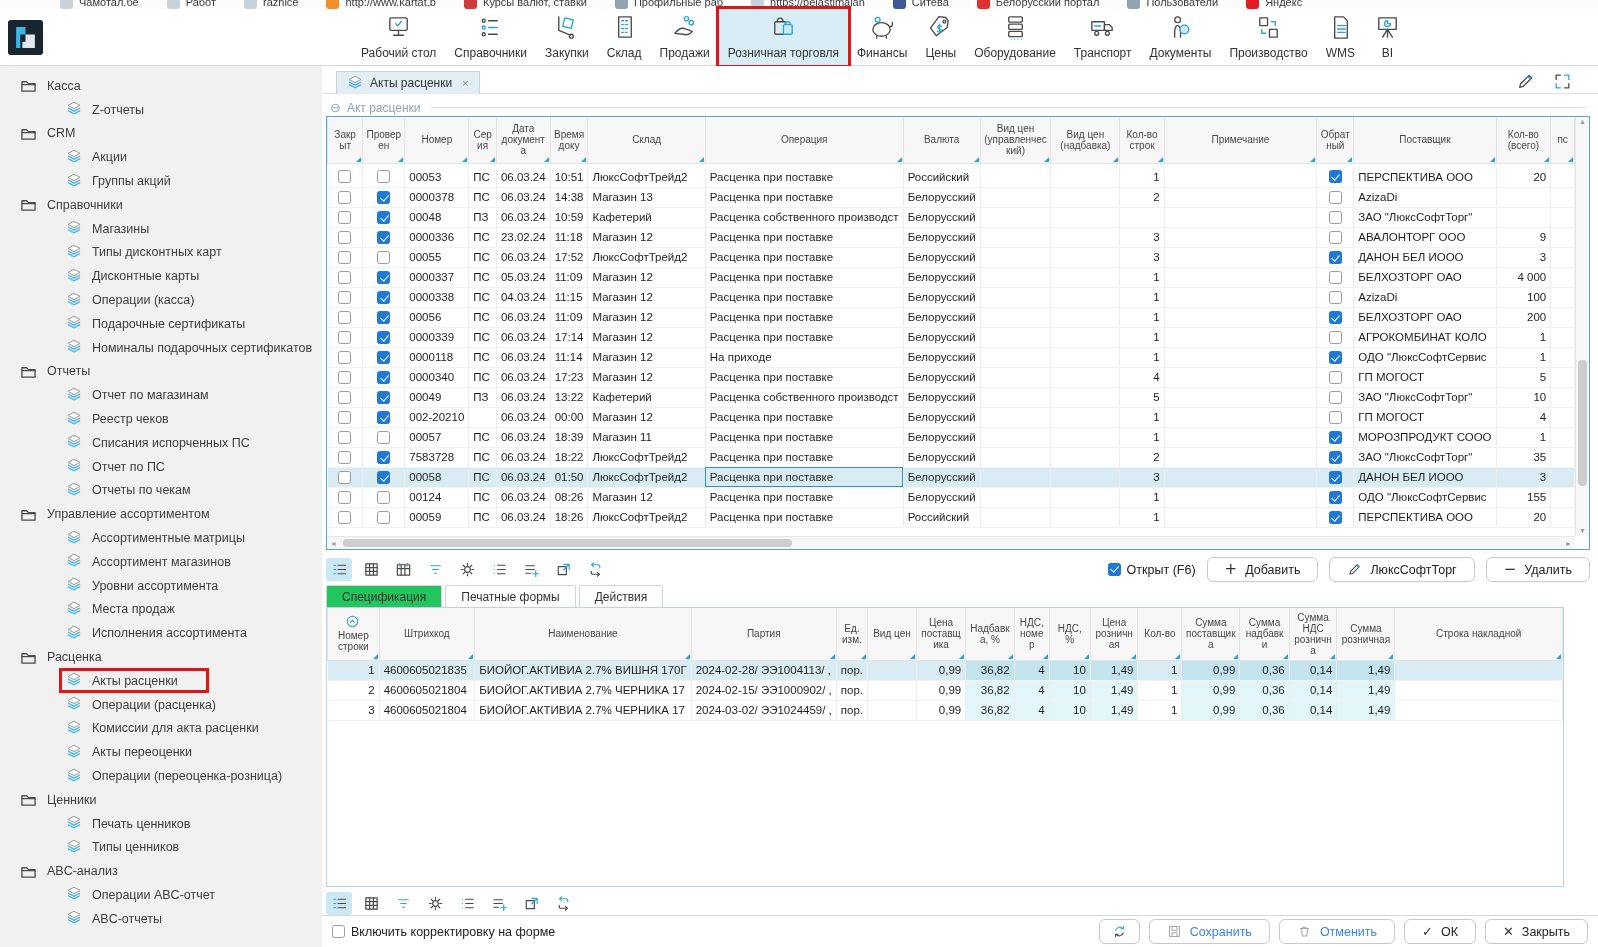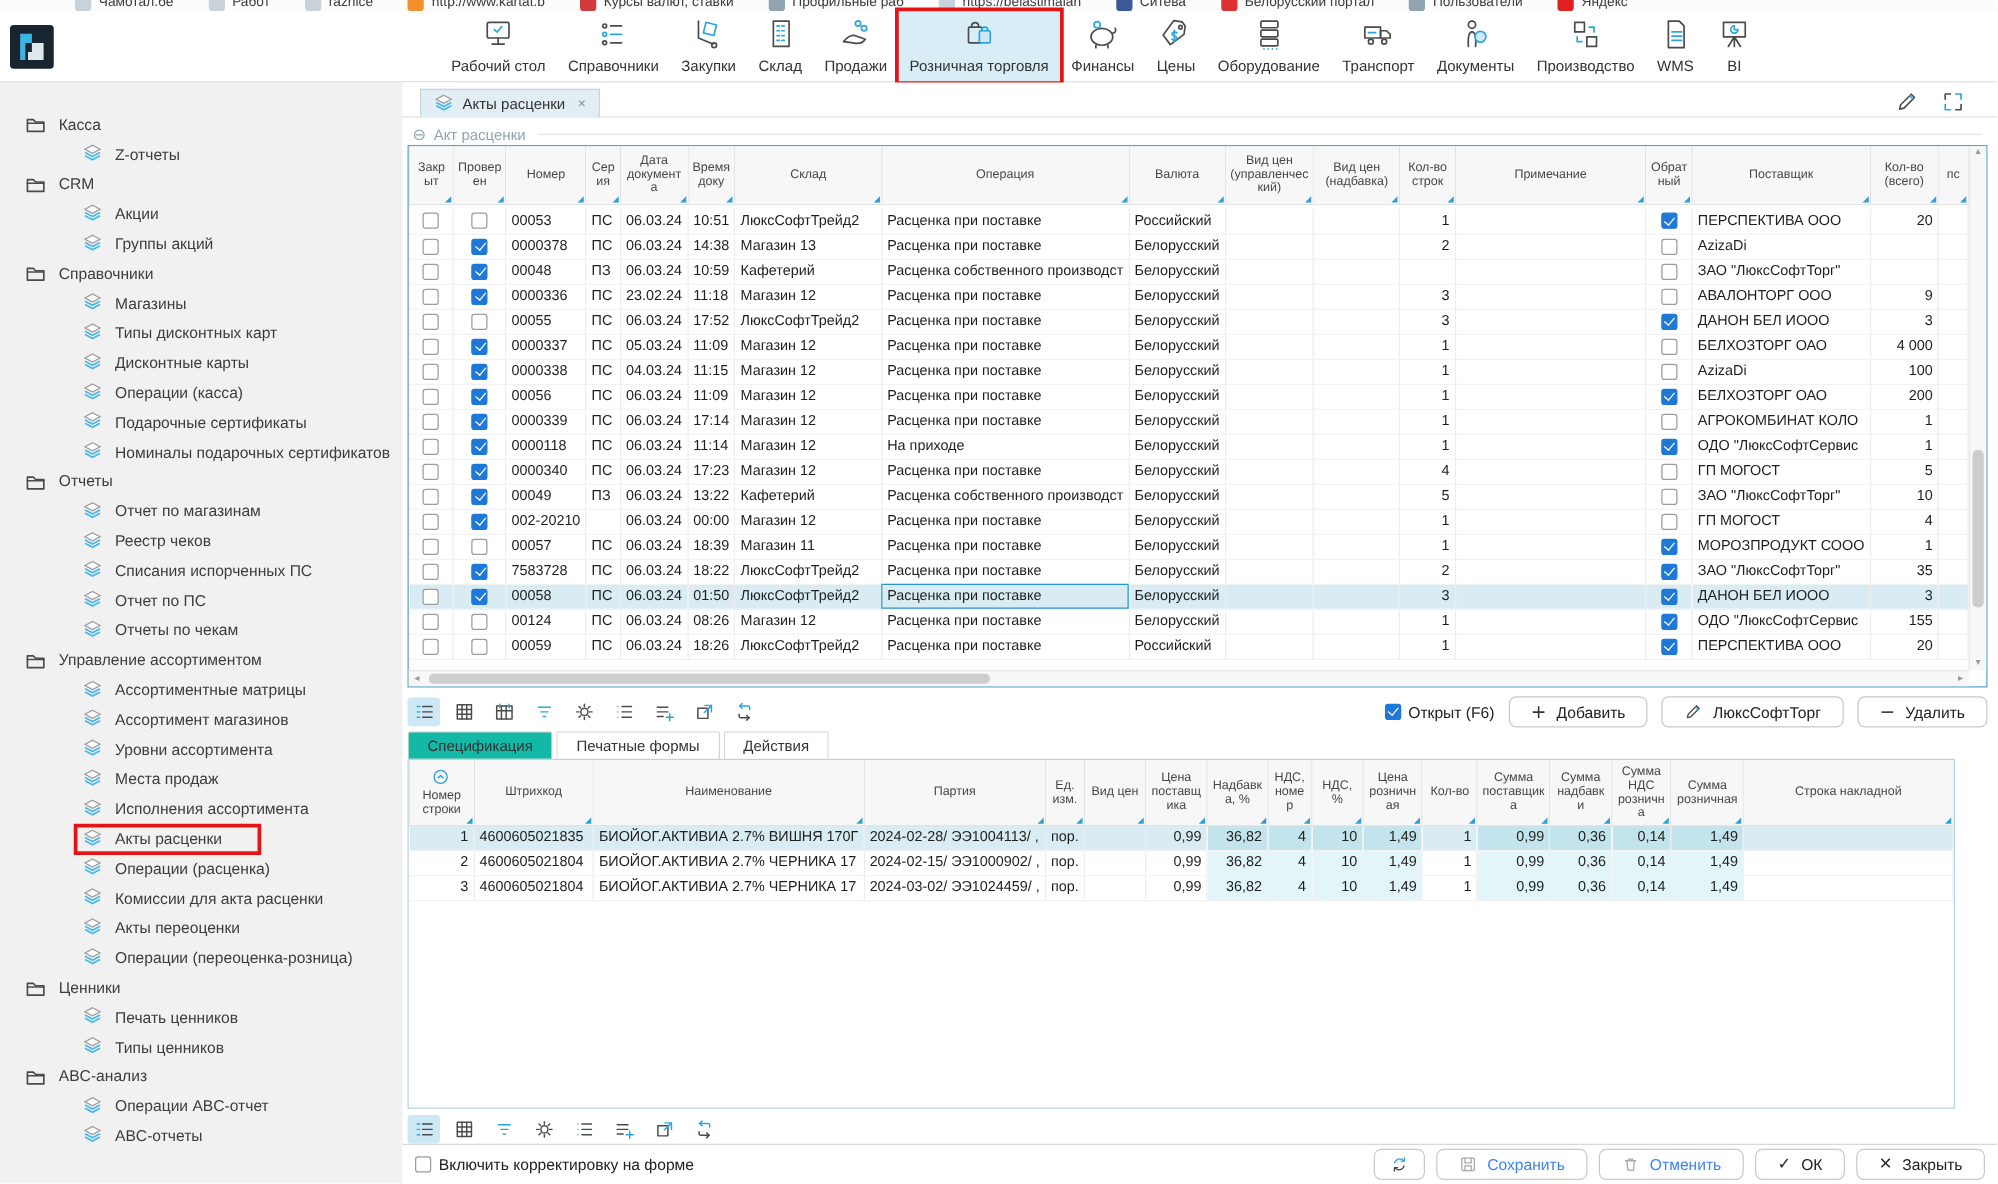--- a/index.html
+++ b/index.html
@@ -17,21 +17,21 @@
 .toolbar{position:absolute;left:0;top:9px;width:100%;height:57px;background:#fff;border-bottom:1px solid #d8d8d8}
 .logo{position:absolute;left:8px;top:11px;width:35px;height:35px;background:#18242f;border-radius:3px;padding:5px}
 .tb-items{display:flex;margin-left:352px;height:100%;align-items:stretch}
 .tb-item{display:flex;flex-direction:column;align-items:center;justify-content:flex-end;gap:4px;padding:6px 9px 5px;cursor:pointer;position:relative}
 .tb-item .ic{width:29px;height:29px}
 .tb-label{font-size:12px;color:#333;white-space:nowrap}
 .tb-item.active{background:#d9edf6}
 .red-frame{box-shadow:0 0 0 3px #e51414}
 
 
-.sidebar{position:absolute;left:0;top:66px;width:366px;bottom:0;background:#f1f1f1;border-right:1px solid #dcdcdc;padding-top:22px;overflow:hidden}
+.sidebar{position:absolute;left:0;top:66px;width:366px;bottom:0;background:#f1f1f1;border-right:1px solid #dcdcdc;padding-top:8px;overflow:hidden}
 .tree-item{display:flex;align-items:center;gap:10px;height:23.8px;padding-left:20px;font-size:12.5px;color:#3d3d3d;cursor:pointer;white-space:nowrap}
 .tree-item.leaf{padding-left:66px}
 .hl-wrap{display:inline-flex;align-items:center;gap:10px;border:3px solid #e51414;padding:1px 28px 1px 4px;margin-left:-7px;background:#f1f1f1}
 
 
 .main{position:absolute;left:322px;top:66px;right:0;bottom:0;background:#fff}
 .tabstrip{position:absolute;left:0;top:4px;right:0;height:24px;border-bottom:1px solid #e2e2e2;background:#fff}
 .tab{position:absolute;left:14px;top:1px;height:23px;display:flex;align-items:center;gap:7px;background:#e3eef4;border:1px solid #c3d7e1;border-bottom:none;padding:0 10px;font-size:12px;color:#333;cursor:pointer}
 .tab-close{color:#8a8a8a;font-size:11px;margin-left:3px;cursor:pointer}
 .strip-icons{position:absolute;right:26px;top:2px;display:flex;gap:18px}
@@ -74,21 +74,21 @@
 .gt-right{margin-left:auto;display:flex;align-items:center;gap:11px}
 .cb-label{display:flex;align-items:flex-start;gap:6px;font-size:12.5px;color:#222;cursor:pointer}
 .btn{display:inline-flex;align-items:center;justify-content:center;gap:8px;border:1px solid #c9c9c9;border-radius:6px;background:#fff;padding:3px 17px;font-size:12.5px;color:#222;cursor:pointer;height:25px}
 .btn .ic{width:15px;height:15px}
 .btn.disabled{color:#3b82f6}
 .glyph{font-size:15px;line-height:1;color:#333;font-family:"DejaVu Sans",sans-serif}
 
 
 .detail-tabs{position:absolute;left:4px;top:519px;display:flex;gap:3px}
 .dtab{border:1px solid #d4d4d4;border-bottom:none;background:#fff;padding:4px 15px 5px;font-size:12px;color:#333;border-radius:2px 2px 0 0;cursor:pointer}
-.dtab.active{background:#14b8a6}
+.dtab.active{background:#22c55e}
 
 
 .spec-wrap{position:absolute;left:4px;top:541px;width:1238px;height:280px;border:1px solid #bad4e0;background:#fff;overflow:hidden}
 .spec-table th{height:52px}
 td.cy{background:#e2f6fa}
 tr.sel td.cy{background:#c3e4ec}
 .sorticon{display:inline-block;vertical-align:-3px;margin-right:2px}
 
 .spec-icons{position:absolute;left:4px;top:826px;display:flex;gap:6px}
 
@@ -471,20 +471,29 @@
           </svg></span>
         <span>Места продаж</span>
       </div>
       <div class="tree-item leaf">
         <span><svg width="16" height="14" viewBox="0 0 16 14">
             <path d="M8 1.2l6 3.2L8 7.6 2 4.4z" fill="#fdfdfd" stroke="#9a9a9a" stroke-width="1"></path>
             <path d="M2 7l6 3.2L14 7" fill="none" stroke="#49b8e8" stroke-width="1.4"></path>
             <path d="M2 9.6l6 3.2 6-3.2" fill="none" stroke="#49b8e8" stroke-width="1.4"></path>
           </svg></span>
         <span>Исполнения ассортимента</span>
+      </div>
+      <div class="tree-item folder">
+        <span>
+          <svg class="ic" width="17" height="15" viewBox="0 0 18 16">
+            <path d="M2 4h5l2 2h7v8H2z"></path>
+            <path d="M2 7l14 0"></path>
+          </svg>
+        </span>
+        <span>Расценка</span>
       </div>
       <div class="tree-item leaf">
         <span class="hl-wrap">
           <span><svg width="16" height="14" viewBox="0 0 16 14">
               <path d="M8 1.2l6 3.2L8 7.6 2 4.4z" fill="#fdfdfd" stroke="#9a9a9a" stroke-width="1"></path>
               <path d="M2 7l6 3.2L14 7" fill="none" stroke="#49b8e8" stroke-width="1.4"></path>
               <path d="M2 9.6l6 3.2 6-3.2" fill="none" stroke="#49b8e8" stroke-width="1.4"></path>
             </svg></span>
           <span>Акты расценки</span>
         </span>

